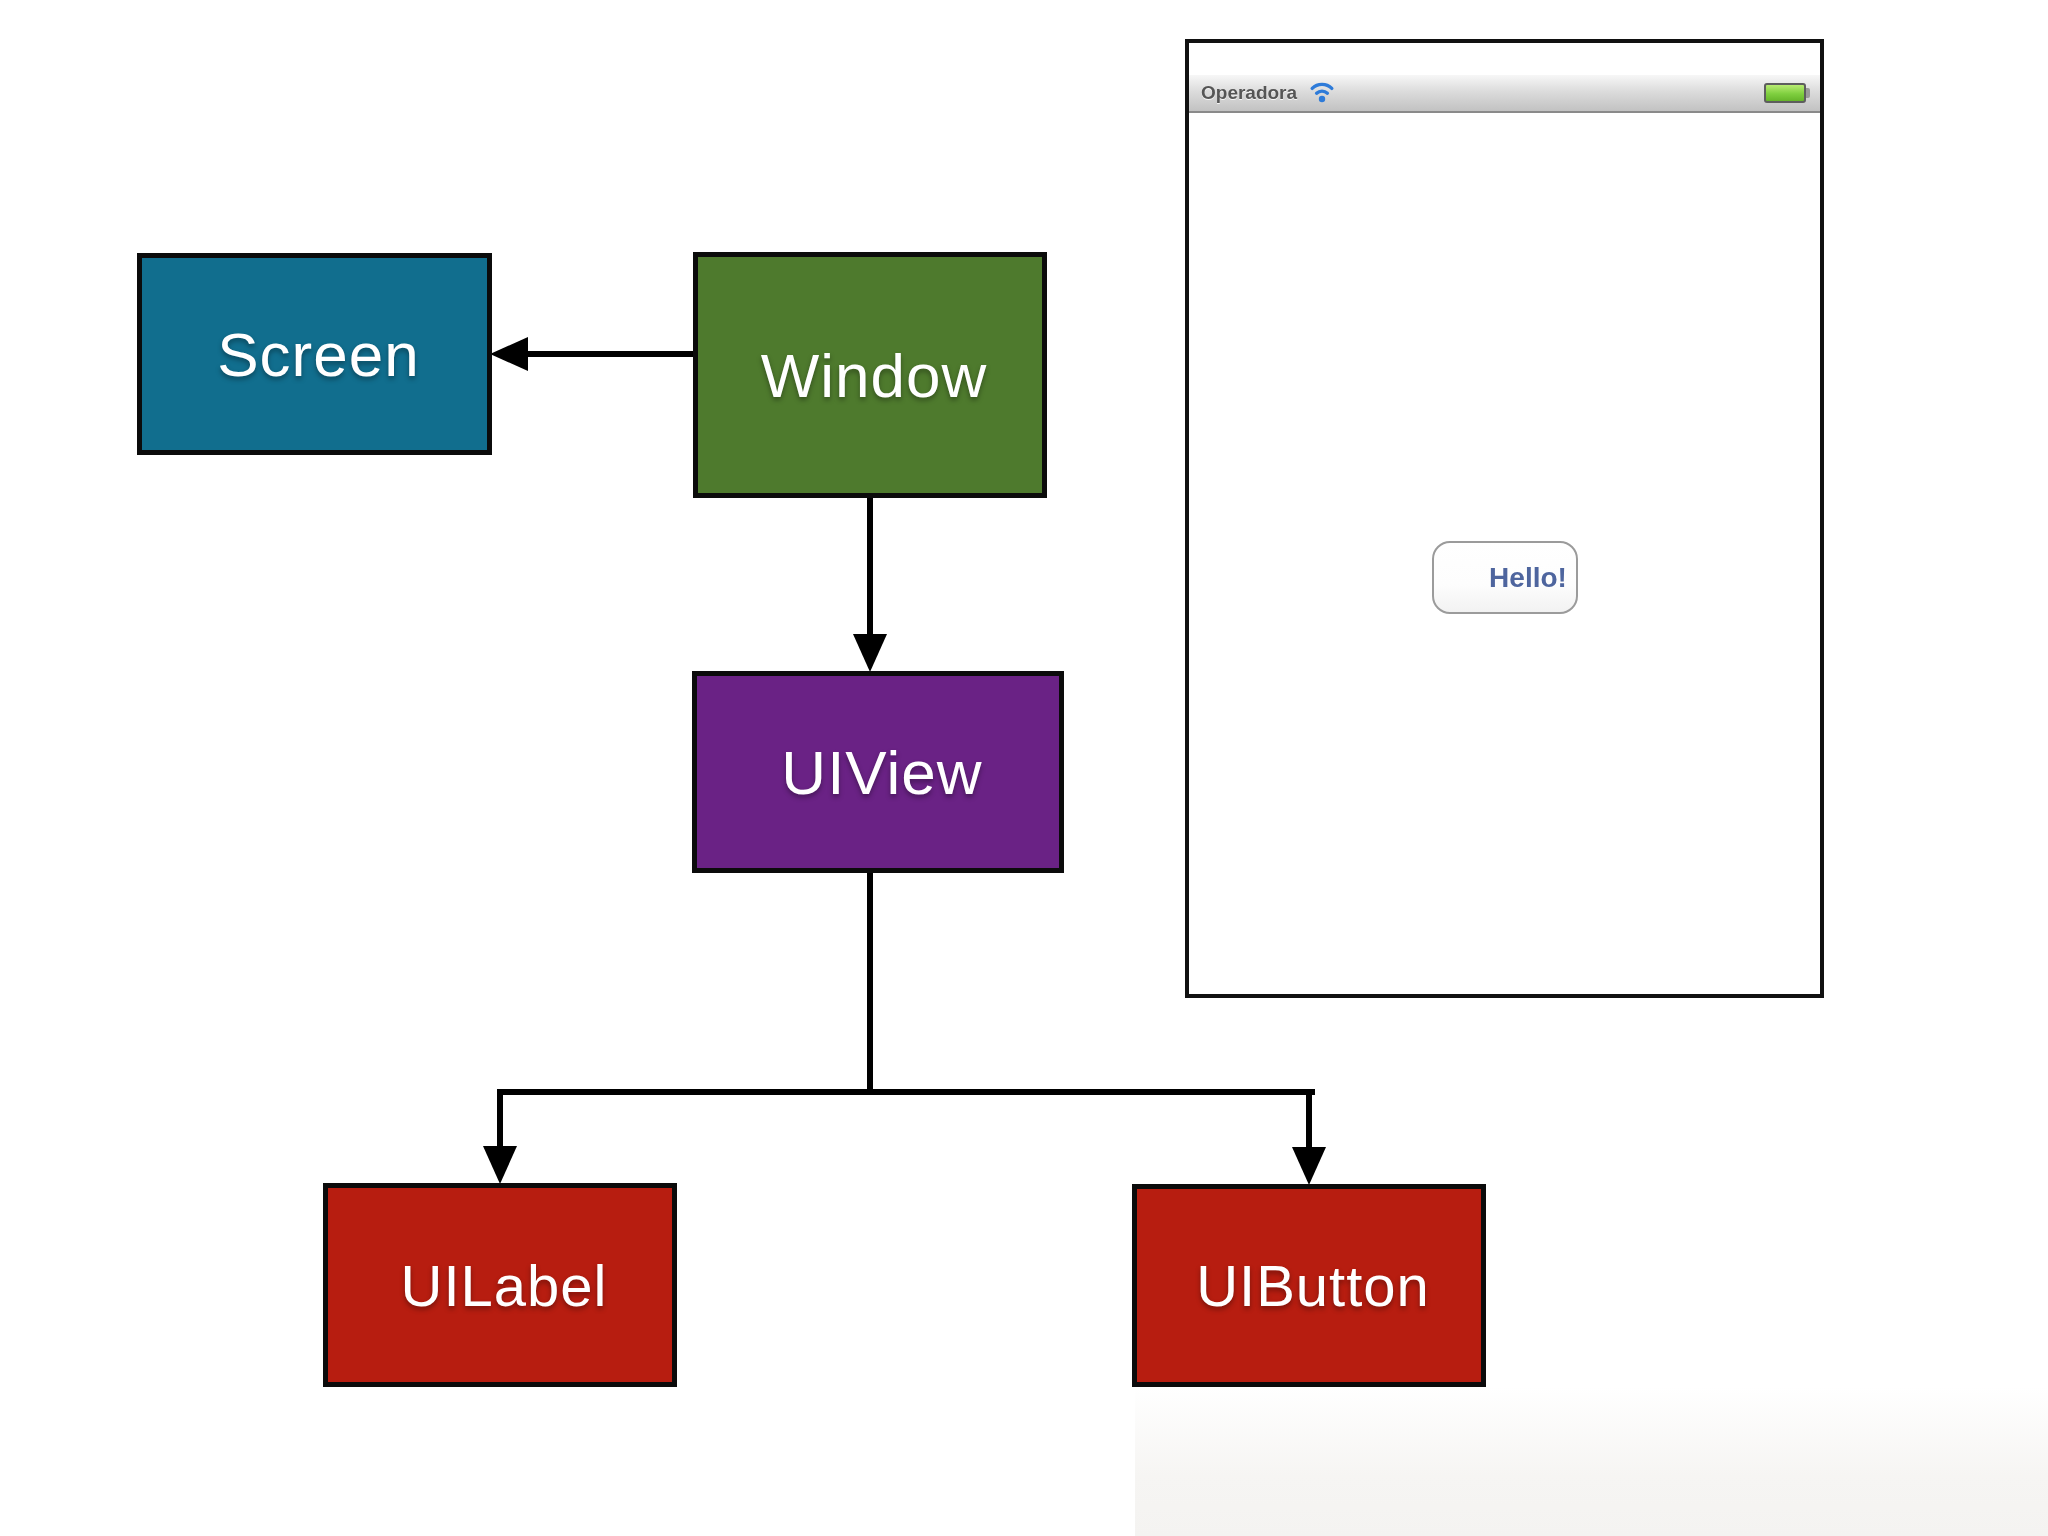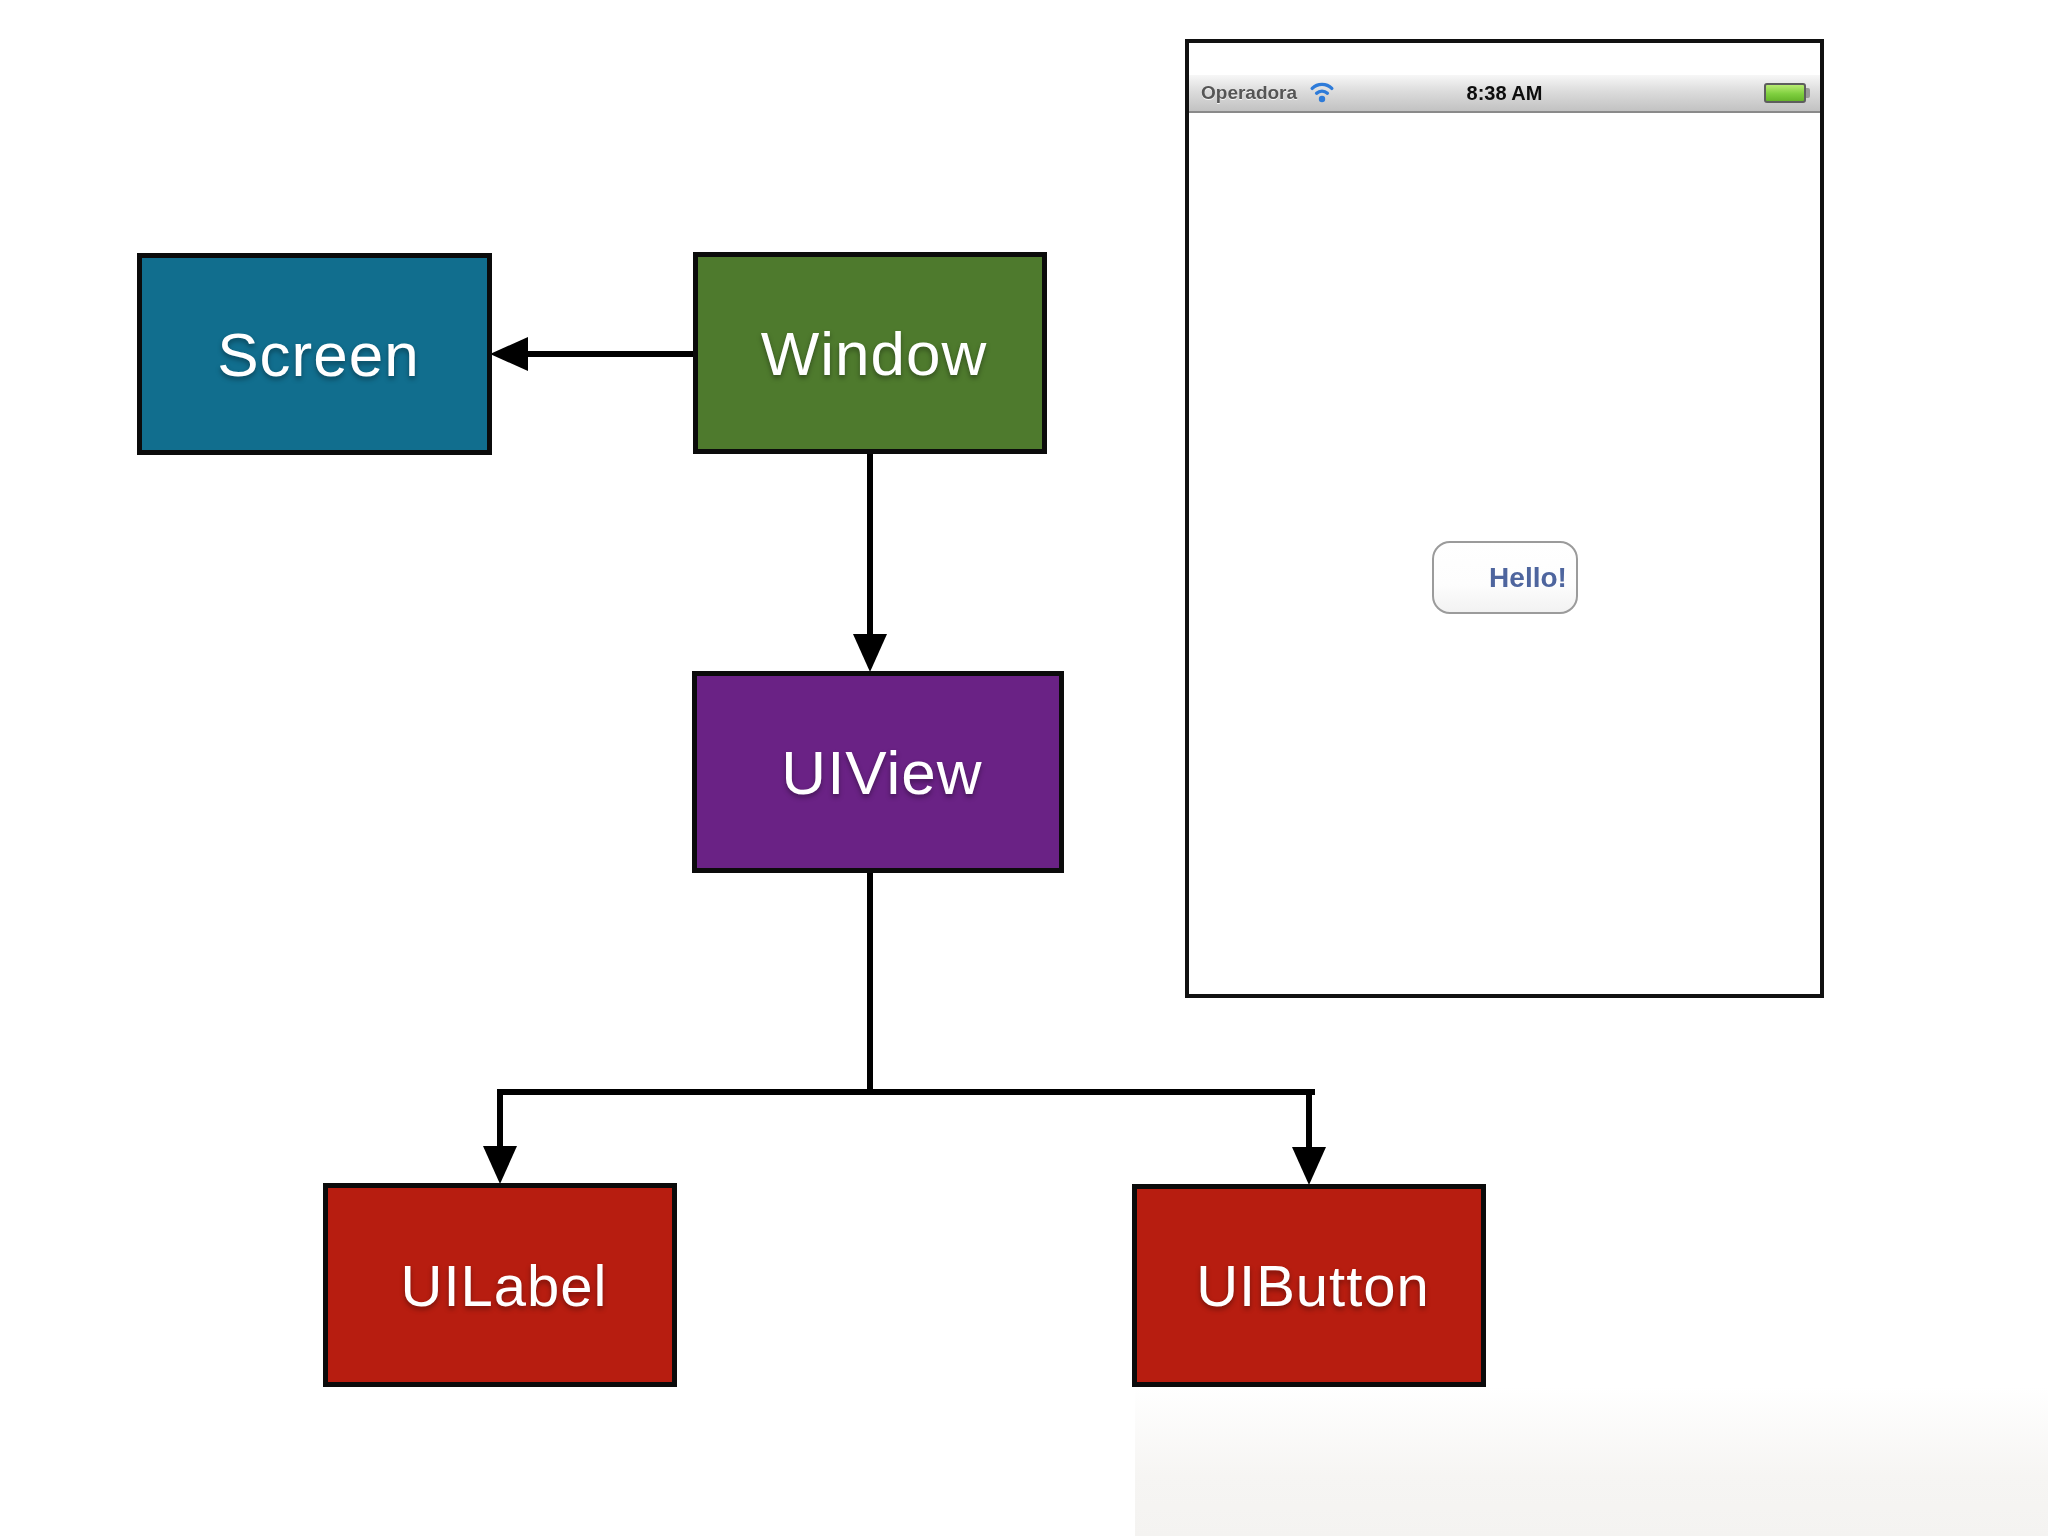--- a/index.html
+++ b/index.html
@@ -20,21 +20,21 @@
     display: flex;
     align-items: center;
     justify-content: center;
     color: #ffffff;
     text-shadow: 0 3px 5px rgba(0,0,0,0.35);
     font-size: 62px;
     letter-spacing: 1px;
     padding-left: 8px;
   }
   #box-screen   { left: 137px;  top: 253px;  width: 355px; height: 202px; background: #116E8E; }
-  #box-window   { left: 693px;  top: 252px;  width: 354px; height: 202px; background: #4E7A2D; }
+  #box-window   { left: 693px;  top: 252px;  width: 354px; height: 246px; background: #4E7A2D; }
   #box-uiview   { left: 692px;  top: 671px;  width: 372px; height: 202px; background: #6A2285; }
   #box-uilabel  { left: 323px;  top: 1183px; width: 354px; height: 204px; background: #B71D10; font-size: 58px; }
   #box-uibutton { left: 1132px; top: 1184px; width: 354px; height: 203px; background: #B71D10; font-size: 58px; }
 
   
   .hline, .vline { position: absolute; background: #000000; }
   #line-window-screen { left: 520px; top: 351px; width: 173px; height: 6px; }
   #line-window-uiview { left: 867px; top: 454px; width: 6px;  height: 186px; }
   #line-uiview-stem   { left: 867px; top: 873px; width: 6px;  height: 219px; }
   #line-branch        { left: 497px; top: 1089px; width: 818px; height: 6px; }
@@ -185,21 +185,20 @@
 
     <div id="status-bar">
       <span id="carrier-label">Operadora</span>
       <span id="wifi-icon">
         <svg width="30" height="24" viewBox="0 0 30 24">
           <circle cx="15" cy="19" r="3.2" fill="#2E7BD9"></circle>
           <path d="M 9.6 13.2 A 8 8 0 0 1 20.4 13.2" fill="none" stroke="#2E7BD9" stroke-width="3.4" stroke-linecap="round"></path>
           <path d="M 5.2 8.4 A 14 14 0 0 1 24.8 8.4" fill="none" stroke="#2E7BD9" stroke-width="3.4" stroke-linecap="round"></path>
         </svg>
       </span>
-      <span id="time-label">8:38 AM</span>
       <span id="battery-icon"></span>
     </div>
 
 
     <div id="hello-button">
       <span>Hello!</span>
     </div>
 
   </div>
 

